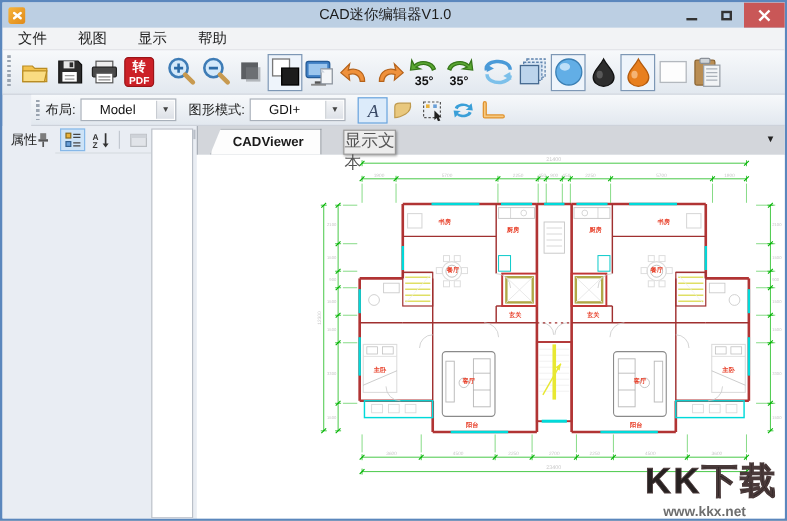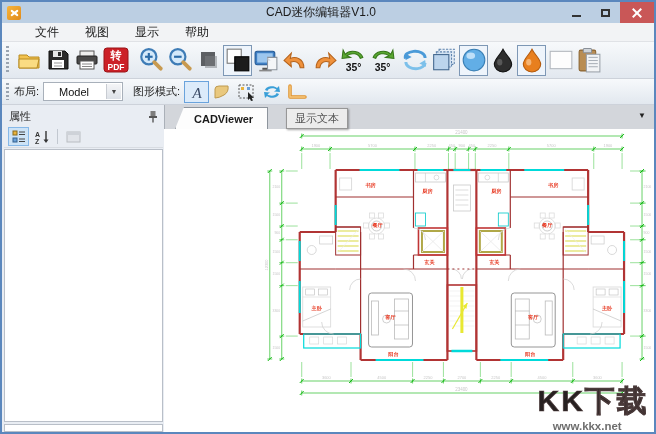--- a/index.html
+++ b/index.html
@@ -18,59 +18,59 @@
   .title-text{ position:absolute; left:0; right:14px; text-align:center; font-size:12px; color:#1c1c1c; }
   .win-controls{ margin-left:auto; display:flex; height:100%; z-index:2;}
   .wc{ width:29px; height:100%; display:flex; align-items:center; justify-content:center; }
   .wc-min span{ width:9px; height:2px; background:#333; margin-top:6px;}
   .wc-max span{ width:9px; height:8px; border:2px solid #333;}
   .wc-close{ width:34px; background:#c95757; }
   .wc-close span{ position:relative; width:10px; height:10px;}
   .wc-close span:before,.wc-close span:after{ content:""; position:absolute; left:-1px; top:4px; width:12px; height:2px; background:#fff;}
   .wc-close span:before{ transform:rotate(45deg);} .wc-close span:after{ transform:rotate(-45deg);}
   
-  .menubar{ height:19px; background:#f2f3f5; border-bottom:1px solid #e0e2e6; display:flex; align-items:center; padding-left:20px; gap:0;}
+  .menubar{ height:19px; background:#f2f3f5; border-bottom:1px solid #e0e2e6; display:flex; align-items:center; padding-left:0; gap:0;}
   .menu-item{ font-size:12px; color:#222; padding:0 13px; }
   
   .toolbar{ background:linear-gradient(#f7f9fb,#e2e8ef); border-bottom:1px solid #cdd2da; display:flex; align-items:center; position:relative;}
   .tb1{ height:37px; padding-left:12px; }
-  .tb2{ height:26px; padding-left:12px; }
+  .tb2{ height:26px; padding-left:12px;margin-left:24px; }
   .grip{ position:absolute; left:4px; top:4px; bottom:4px; width:3px;
      background:repeating-linear-gradient(#9aa4b0 0 2px, transparent 2px 4px); }
   .tbtn{ width:29px; height:31px; display:flex; align-items:center; justify-content:center; border:1px solid transparent; flex:0 0 auto;}
   .tbtn.sel{ border:1px solid #7d97b5; background:#eef4fb; }
   .tbtn svg{ display:block; }
   .tb2 .tbtn{ width:25px; height:22px; }
   .tb2 .tbtn.sel{ border:1px solid #6aa3dc; background:#dcebfa; }
   .tb-label{ font-size:11px; color:#222; margin-right:4px; }
   .combo{ width:80px; height:19px; background:#fff; border:1px solid #a8b0ba; display:flex; align-items:center; font-size:11px; color:#111; padding-left:15px; margin-right:10px; position:relative;}
   .combo .arrow{ position:absolute; right:1px; top:1px; bottom:1px; width:15px; display:flex; align-items:center; justify-content:center; color:#444; font-size:7px; background:linear-gradient(#f4f5f7,#dde1e7); border-left:1px solid #c8ccd2;}
   
   .content{ display:flex; height:328px; }
-  .leftpanel{ width:162px; background:#e9edf3; display:flex; flex-direction:column; padding:1px 1px 1px 2px;}
+  .leftpanel{ width:162px; background:#e9edf3; display:flex; padding:1px 1px 1px 2px;}
   .lp-header{ height:20px; display:flex; align-items:center; font-size:11px; color:#222; padding:0 5px; }
   .lp-header .t{ flex:1; }
   .lp-toolbar{ height:22px; display:flex; align-items:center; gap:2px; padding-left:4px; border-bottom:1px solid #d8dce2;}
   .lp-btn{ width:21px; height:19px; display:flex; align-items:center; justify-content:center; border:1px solid transparent;}
   .lp-btn.sel{ background:#cde3f7; border:1px solid #86b8e8; }
   .lp-sep{ width:1px; height:15px; background:#c2c8d0; margin:0 3px;}
   .lp-body{ flex:1; background:#fff; border:1px solid #b9bfc8; margin-top:1px;}
   .lp-desc{ height:8px; background:#fff; border:1px solid #b9bfc8; margin-top:2px;}
   .viewer{ flex:1; display:flex; flex-direction:column; }
   .tabstrip{ height:24px; background:#d3d6db; border-left:1px solid #aab0b8; display:flex; align-items:flex-end; position:relative;}
   .tab{ height:22px; margin-left:10px; background:#fdfdfd; border:1px solid #8d949c; border-bottom:none;
         clip-path:polygon(9px 0, 100% 0, 100% 100%, 0 100%);
         display:flex; align-items:center; padding:0 14px 0 18px; font-size:11px; font-weight:bold; color:#1a1a1a;}
   .tab-drop{ position:absolute; right:8px; top:6px; font-size:8px; color:#222;}
   .canvas{ flex:1; background:#ffffff; position:relative; }
   .canvas svg{ position:absolute; inset:0; width:100%; height:100%; }
   
-  .tooltip{ position:absolute; left:284px; top:106px; width:62px; height:21px; background:#ececec;
-    border:1px solid #979797; box-shadow:1px 1px 2px rgba(0,0,0,.35); display:flex; align-items:center; justify-content:center;
-    font-size:11px; color:#555; z-index:50;}
+  .tooltip{ position:absolute; left:284px; top:106px; width:44px; height:21px; background:#ececec;
+    border:1px solid #979797; box-shadow:1px 1px 2px rgba(0,0,0,.35); display:flex; align-items:flex-start; justify-content:center;
+    font-size:14px; color:#555; z-index:50;}
 </style>
 </head>
 <body>
 
 <div class="window">
 
   <div class="titlebar">
     <div class="app-icon"></div>
     <div class="title-text">CAD迷你编辑器V1.0</div>
     <div class="win-controls">
@@ -239,20 +239,24 @@
   </div>
 
   <div class="toolbar tb2">
     <div class="grip"></div>
     <span class="tb-label">布局:</span>
     <div class="combo">
       <span>Model</span>
       <span class="arrow">▼</span>
     </div>
     <span class="tb-label">图形模式:</span>
+    <div class="combo">
+      <span>GDI+</span>
+      <span class="arrow">▼</span>
+    </div>
     <div class="tbtn sel">
       <svg width="20" height="18" viewBox="0 0 20 18">
         <text x="10" y="14.5" text-anchor="middle" font-size="15" font-style="italic" font-family="Liberation Serif, serif" fill="#3a4a66">A</text>
       </svg>
     </div>
     <div class="tbtn">
       <svg width="20" height="18" viewBox="0 0 20 18">
         <path d="M3 15 L3 6 Q3 3 7 3 L16 3 Q17 9 12 12 Q7 15 3 15 Z" fill="#e9c87e" stroke="#bf9a4e"></path>
       </svg>
     </div>

